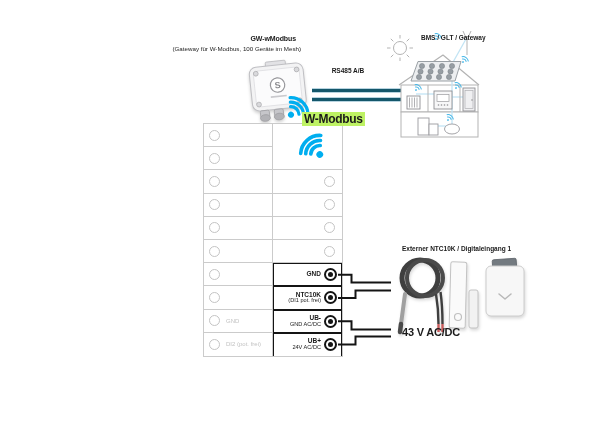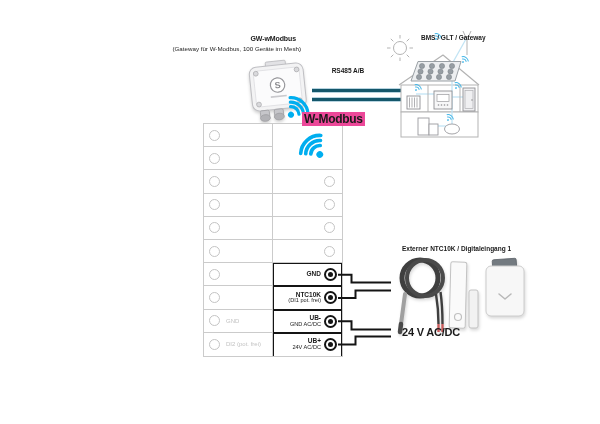--- a/index.html
+++ b/index.html
@@ -7,21 +7,21 @@
           font-family:"Liberation Sans",sans-serif;color:#1a1a1a;}
 
   
   .gw-title{position:absolute;left:150px;top:35px;width:146px;text-align:right;
             font-size:7px;font-weight:bold;letter-spacing:-0.1px;}
   .gw-subtitle{position:absolute;left:151px;top:44.5px;width:150px;text-align:right;
             font-size:6.2px;color:#222;}
   .rs485-label{position:absolute;left:324px;top:67px;width:48px;text-align:center;
             font-size:6.5px;font-weight:bold;}
   .wmodbus-label{position:absolute;left:302px;top:112px;font-size:12px;font-weight:bold;
-            letter-spacing:-0.3px;background:#ec4899;padding:0 2px;z-index:4;}
+            letter-spacing:-0.3px;background:#bef264;padding:0 2px;z-index:4;}
   .bms-label{position:absolute;left:421px;top:34px;font-size:6.5px;font-weight:bold;z-index:3;}
   .ext-label{position:absolute;left:402px;top:245px;font-size:6.5px;font-weight:bold;}
   .power-label{position:absolute;left:402px;top:326px;font-size:11px;font-weight:bold;
             letter-spacing:-0.2px;}
 
   
   .bus-line{position:absolute;left:312px;width:90px;height:5px;
             background:linear-gradient(#b8d4e0 0 27%, #14576b 27% 73%, #b8d4e0 73% 100%);}
   .bus-line.l1{top:88px;} .bus-line.l2{top:97px;}
 
@@ -332,15 +332,15 @@
       <circle cx="64" cy="63" r="3.5" fill="none" stroke="#c0c0c0" stroke-width="1.2"></circle>
       <rect x="75" y="36" width="9" height="38" rx="2" fill="#f2f2f2" stroke="#c3c3c3" stroke-width="1"></rect>
     </g>
 
     <g>
       <rect x="99" y="5" width="24" height="27" rx="1.5" fill="#737a80" stroke="#5c6268" stroke-width="0.8" transform="rotate(-4 111 18)"></rect>
       <rect x="92" y="12" width="38" height="50" rx="5" fill="#f7f7f7" stroke="#cccccc" stroke-width="1"></rect>
       <path d="M105,40 l6,5 l6,-5" fill="none" stroke="#b8b8b8" stroke-width="1.5" stroke-linecap="round" stroke-linejoin="round"></path>
     </g>
   </svg>
-  <div class="power-label">24 V AC/DC</div>
+  <div class="power-label">43 V AC/DC</div>
 
 </div>
 
 </body></html>

